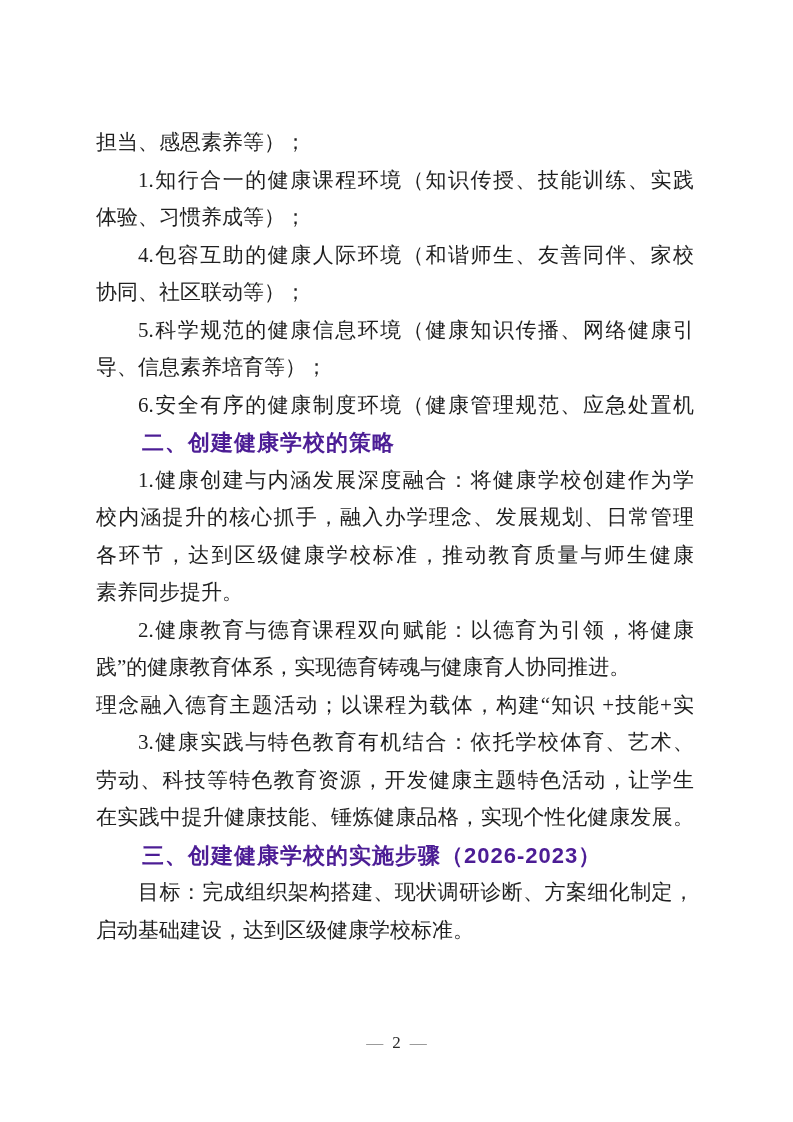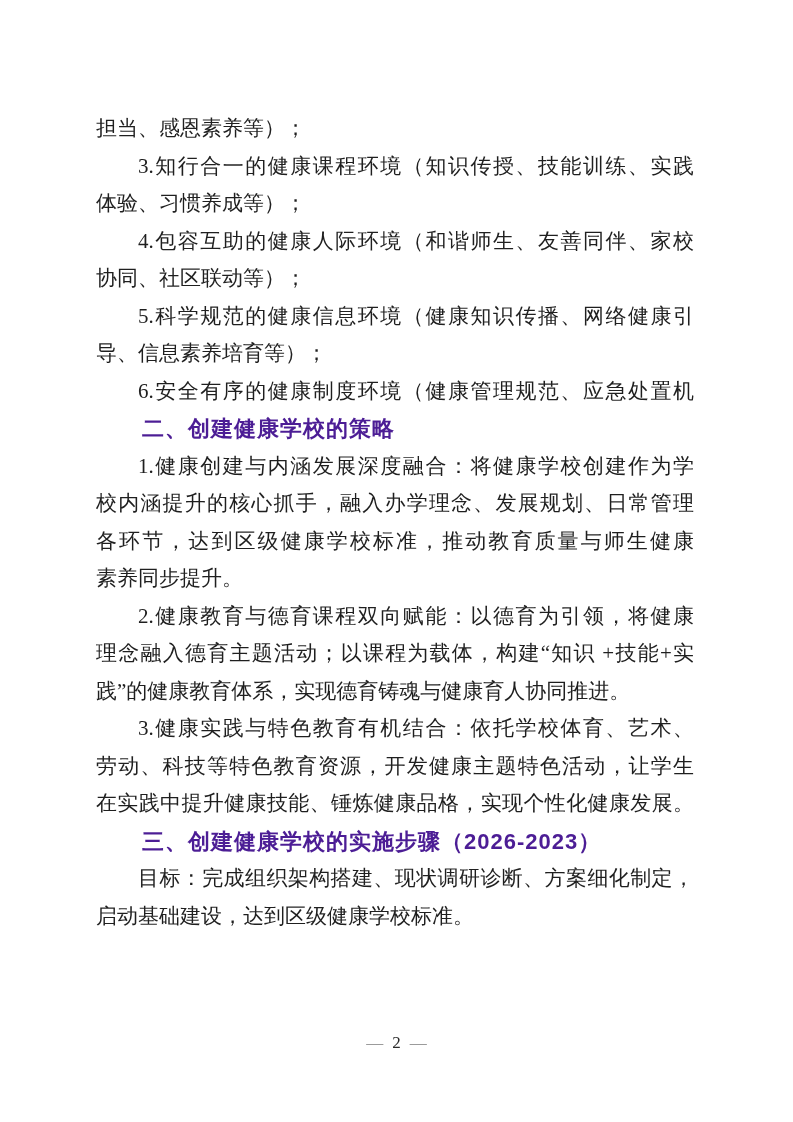--- a/index.html
+++ b/index.html
@@ -11,21 +11,21 @@
     position: relative;
     width: 793px;
     height: 1122px;
     background: #ffffff;
     overflow: hidden;
     font-family: "Liberation Serif", "DejaVu Serif", serif;
   }
   .content {
     position: absolute;
     left: 96px;
-    top: 110px;
+    top: 124px;
     width: 598px;
   }
   .line {
     height: 37.5px;
     line-height: 37.5px;
     font-size: 21px;
     color: #1f1f1f;
     white-space: nowrap;
     text-align: left;
   }
@@ -67,35 +67,35 @@
   .footer .num {
     color: #2b2b2b;
   }
 </style>
 </head>
 <body>
 
 <div class="page">
   <div class="content">
       <div class="line">担当、感恩素养等）；</div>
-      <div class="line indent justify">3.知行合一的健康课程环境（知识传授、技能训练、实践</div>
+      <div class="line indent justify">1.知行合一的健康课程环境（知识传授、技能训练、实践</div>
       <div class="line">体验、习惯养成等）；</div>
       <div class="line indent justify">4.包容互助的健康人际环境（和谐师生、友善同伴、家校</div>
       <div class="line">协同、社区联动等）；</div>
       <div class="line indent justify">5.科学规范的健康信息环境（健康知识传播、网络健康引</div>
       <div class="line">导、信息素养培育等）；</div>
       <div class="line indent justify">6.安全有序的健康制度环境（健康管理规范、应急处置机</div>
       <div class="line heading indent">二、创建健康学校的策略</div>
       <div class="line indent justify">1.健康创建与内涵发展深度融合：将健康学校创建作为学</div>
       <div class="line justify">校内涵提升的核心抓手，融入办学理念、发展规划、日常管理</div>
       <div class="line justify">各环节，达到区级健康学校标准，推动教育质量与师生健康</div>
       <div class="line">素养同步提升。</div>
       <div class="line indent justify">2.健康教育与德育课程双向赋能：以德育为引领，将健康</div>
+      <div class="line">践”的健康教育体系，实现德育铸魂与健康育人协同推进。</div>
       <div class="line justify">理念融入德育主题活动；以课程为载体，构建“知识 +技能+实</div>
-      <div class="line">践”的健康教育体系，实现德育铸魂与健康育人协同推进。</div>
       <div class="line indent justify">3.健康实践与特色教育有机结合：依托学校体育、艺术、</div>
       <div class="line justify">劳动、科技等特色教育资源，开发健康主题特色活动，让学生</div>
       <div class="line justify">在实践中提升健康技能、锤炼健康品格，实现个性化健康发展。</div>
       <div class="line heading indent">三、创建健康学校的实施步骤（2026-2023）</div>
       <div class="line indent justify">目标：完成组织架构搭建、现状调研诊断、方案细化制定，</div>
       <div class="line">启动基础建设，达到区级健康学校标准。</div>
     </div>
   <div class="footer">
     <span class="dash">—</span><span class="num">2</span><span class="dash">—</span>
   </div>

